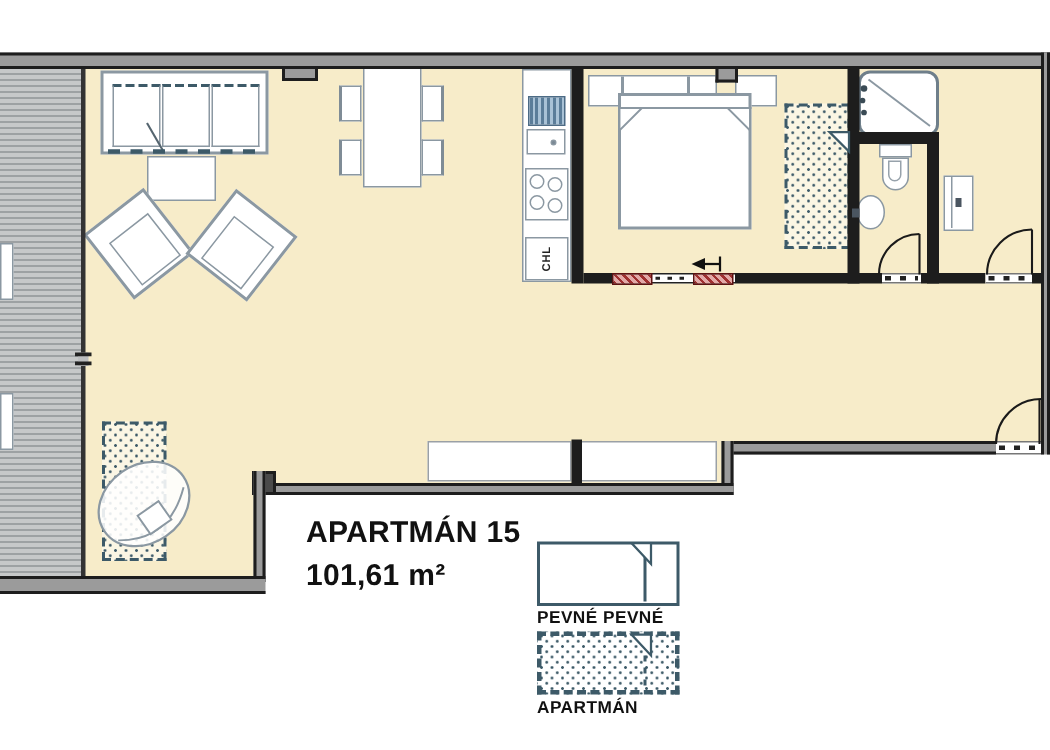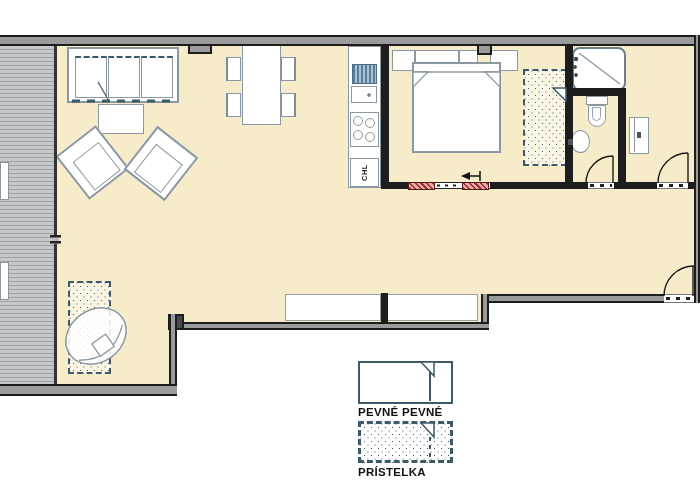--- a/index.html
+++ b/index.html
@@ -125,23 +125,25 @@
   <div class="abs gap" style="left:588px;top:182px;width:26px;height:7px;"></div>
   <div class="abs iwall" style="left:614px;top:182px;width:43px;height:7px;"></div>
   <div class="abs gap" style="left:657px;top:182px;width:31px;height:7px;"></div>
   <div class="abs iwall" style="left:688px;top:182px;width:6px;height:7px;"></div>
 
   <div class="abs furn" style="left:358px;top:361px;width:95px;height:43px;border:2.5px solid var(--c-accent);">
     <div class="abs" style="left:69px;top:0;width:2px;height:38px;background:var(--c-accent);"></div>
   </div>
   <div class="abs leglabel" style="left:358px;top:406px;">PEVNÉ PEVNÉ</div>
   <div class="abs dashedbox dots" style="left:358px;top:421px;width:95px;height:42px;border-width:3px;"></div>
-  <div class="abs leglabel" style="left:358px;top:466px;">PRÍSTELKA</div>
+  <div class="abs leglabel" style="left:358px;top:466px;">APARTMÁN</div>
 
   <div class="abs title" style="left:204px;top:341px;width:160px;">
+    <div>APARTMÁN 15</div>
+    <div>101,61 m²</div>
   </div>
 
   <svg width="700" height="500" viewBox="0 0 700 500">
 
     <g stroke="#1a1a1a" stroke-width="1.4" fill="none">
       <path d="M 586 183 A 27 27 0 0 1 613 156"></path>
         <line x1="613" y1="183" x2="613" y2="156"></line>
     </g>
     <g stroke="#1a1a1a" stroke-width="1.4" fill="none">
       <path d="M 658 183 A 30 30 0 0 1 688 153"></path>

